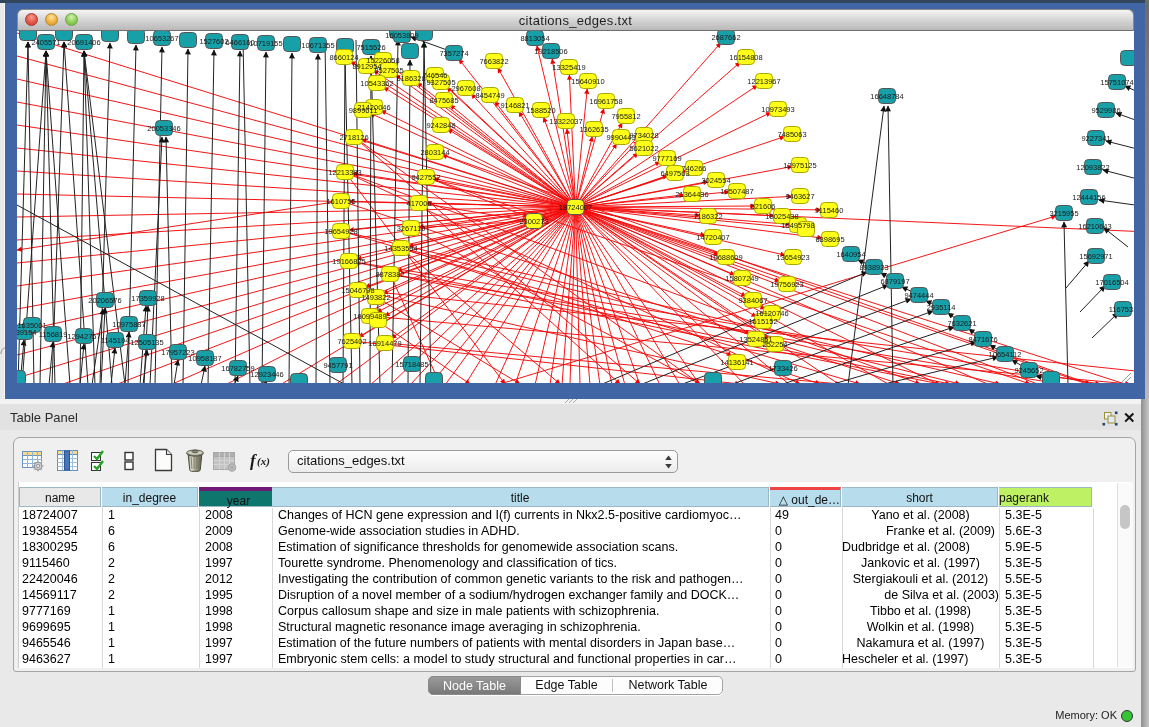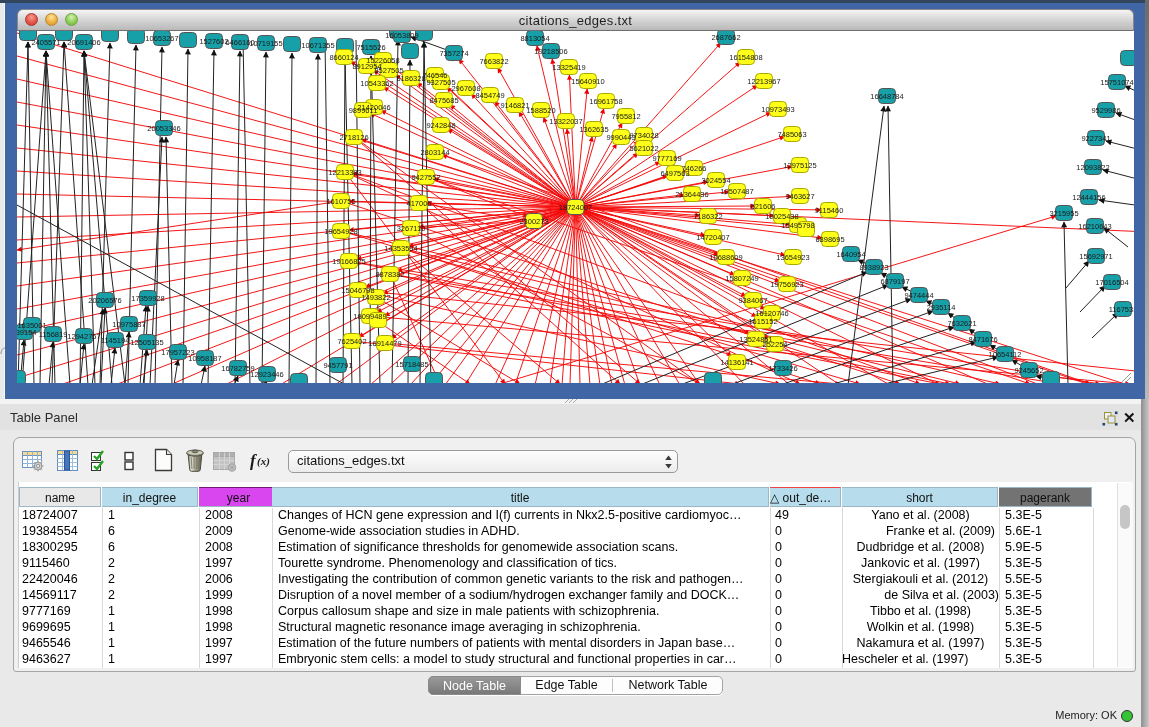--- a/index.html
+++ b/index.html
@@ -628,25 +628,25 @@
 <div class="abs" style="left:297px;top:453px;font-size:13px;color:#111">citations_edges.txt</div>
 <svg class="abs" style="left:664px;top:455px" width="9" height="14" viewBox="0 0 9 14">
     <path d="M4.5 0.5L7.8 5H1.2z" fill="#3a3a3a"></path>
     <path d="M4.5 13.5L7.8 9H1.2z" fill="#3a3a3a"></path>
   </svg>
 
 <div class="abs" style="left:14px;top:482px;width:1118px;height:186px;background:#fff"></div>
 <div class="abs" style="left:14px;top:482px;width:5px;height:186px;background:#f0f0f0;border-right:1px solid #ccc"></div>
 <div style="position:absolute;left:19px;top:487px;width:82px;height:20px;background:#e8e8e8;border-right:1px solid #9bb7c4;border-top:1px solid #9bb7c4;border-bottom:1px solid #9bb7c4;border-left:1px solid #9bb7c4;text-align:center;line-height:20px;font-size:12px;color:#111">name</div>
 <div style="position:absolute;left:102px;top:487px;width:96px;height:20px;background:#b7dcec;border-right:1px solid #9bb7c4;border-top:1px solid #9bb7c4;border-bottom:1px solid #9bb7c4;text-align:center;line-height:20px;font-size:12px;color:#111">in_degree</div>
-<div style="position:absolute;left:199px;top:487px;width:80px;height:20px;background:#d946ef;border-right:1px solid #9bb7c4;border-top:1px solid #701a75;border-bottom:1px solid #9bb7c4;text-align:center;line-height:20px;font-size:12px;color:#111">year</div>
+<div style="position:absolute;left:199px;top:487px;width:80px;height:20px;background:#0f766e;border-right:1px solid #9bb7c4;border-top:4px solid #701a75;border-bottom:1px solid #9bb7c4;text-align:center;line-height:20px;font-size:12px;color:#111">year</div>
 <div style="position:absolute;left:272px;top:487px;width:497px;height:20px;background:#b7dcec;border-right:1px solid #9bb7c4;border-top:1px solid #9bb7c4;border-bottom:1px solid #9bb7c4;text-align:center;line-height:20px;font-size:12px;color:#111">title</div>
-<div style="position:absolute;left:770px;top:487px;width:71px;height:20px;background:#b7dcec;border-right:1px solid #9bb7c4;border-top:1px solid #ef4444;border-bottom:1px solid #9bb7c4;text-align:left;line-height:20px;font-size:12px;color:#111">△ out_de…</div>
+<div style="position:absolute;left:770px;top:487px;width:71px;height:20px;background:#b7dcec;border-right:1px solid #9bb7c4;border-top:3px solid #ef4444;border-bottom:1px solid #9bb7c4;text-align:right;line-height:20px;font-size:12px;color:#111">△ out_de…</div>
 <div style="position:absolute;left:842px;top:487px;width:156px;height:20px;background:#b7dcec;border-right:1px solid #9bb7c4;border-top:1px solid #9bb7c4;border-bottom:1px solid #9bb7c4;text-align:center;line-height:20px;font-size:12px;color:#111">short</div>
-<div style="position:absolute;left:999px;top:487px;width:93px;height:20px;background:#737373;border-right:1px solid #9bb7c4;border-top:1px solid #9bb7c4;border-bottom:1px solid #9bb7c4;text-align:center;line-height:20px;font-size:12px;color:#111">pagerank</div>
+<div style="position:absolute;left:999px;top:487px;width:93px;height:20px;background:#bef264;border-right:1px solid #9bb7c4;border-top:1px solid #9bb7c4;border-bottom:1px solid #9bb7c4;line-height:20px;font-size:12px;color:#111">pagerank</div>
 <div class="abs" style="left:19px;top:508px;width:1074px;height:160px;background:#fff"></div>
 
 <svg class="abs" style="left:0;top:508px" width="1149" height="160">
     <g stroke="#d8d8d8">
 <line x1="102.5" y1="0" x2="102.5" y2="160"></line>
       <line x1="199.5" y1="0" x2="199.5" y2="160"></line>
 <line x1="272.5" y1="0" x2="272.5" y2="160"></line>
       <line x1="770.5" y1="0" x2="770.5" y2="160"></line>
 <line x1="842.5" y1="0" x2="842.5" y2="160"></line>
       <line x1="999.5" y1="0" x2="999.5" y2="160"></line>
@@ -660,45 +660,45 @@
     <div style="position:absolute;left:278px;top:508px;width:492px;height:16px;overflow:hidden;white-space:nowrap">Changes of HCN gene expression and I(f) currents in Nkx2.5-positive cardiomyoc…</div>
     <div style="position:absolute;left:775px;top:508px;width:67px;height:16px;overflow:hidden;white-space:nowrap">49</div>
     <div style="position:absolute;left:842px;top:508px;width:157px;height:16px;text-align:center">Yano et al. (2008)</div>
     <div style="position:absolute;left:1005px;top:508px;width:88px;height:16px;overflow:hidden;white-space:nowrap">5.3E-5</div>
 <div style="position:absolute;left:22px;top:524px;width:80px;height:16px;overflow:hidden;white-space:nowrap">19384554</div>
     <div style="position:absolute;left:108px;top:524px;width:91px;height:16px;overflow:hidden;white-space:nowrap">6</div>
     <div style="position:absolute;left:205px;top:524px;width:67px;height:16px;overflow:hidden;white-space:nowrap">2009</div>
     <div style="position:absolute;left:278px;top:524px;width:492px;height:16px;overflow:hidden;white-space:nowrap">Genome-wide association studies in ADHD.</div>
     <div style="position:absolute;left:775px;top:524px;width:67px;height:16px;overflow:hidden;white-space:nowrap">0</div>
     <div style="position:absolute;left:862px;top:524px;width:157px;height:16px;text-align:center">Franke et al. (2009)</div>
-    <div style="position:absolute;left:1005px;top:524px;width:88px;height:16px;overflow:hidden;white-space:nowrap">5.6E-1</div>
+    <div style="position:absolute;left:1005px;top:524px;width:88px;height:16px;overflow:hidden;white-space:nowrap">5.6E-3</div>
 <div style="position:absolute;left:22px;top:540px;width:80px;height:16px;overflow:hidden;white-space:nowrap">18300295</div>
     <div style="position:absolute;left:108px;top:540px;width:91px;height:16px;overflow:hidden;white-space:nowrap">6</div>
     <div style="position:absolute;left:205px;top:540px;width:67px;height:16px;overflow:hidden;white-space:nowrap">2008</div>
     <div style="position:absolute;left:278px;top:540px;width:492px;height:16px;overflow:hidden;white-space:nowrap">Estimation of significance thresholds for genomewide association scans.</div>
     <div style="position:absolute;left:775px;top:540px;width:67px;height:16px;overflow:hidden;white-space:nowrap">0</div>
-    <div style="position:absolute;left:842px;top:540px;width:157px;height:16px;text-align:center">Dudbridge et al. (2008)</div>
+    <div style="position:absolute;left:842px;top:540px;width:157px;height:16px;text-align:left">Dudbridge et al. (2008)</div>
     <div style="position:absolute;left:1005px;top:540px;width:88px;height:16px;overflow:hidden;white-space:nowrap">5.9E-5</div>
 <div style="position:absolute;left:22px;top:556px;width:80px;height:16px;overflow:hidden;white-space:nowrap">9115460</div>
     <div style="position:absolute;left:108px;top:556px;width:91px;height:16px;overflow:hidden;white-space:nowrap">2</div>
     <div style="position:absolute;left:205px;top:556px;width:67px;height:16px;overflow:hidden;white-space:nowrap">1997</div>
     <div style="position:absolute;left:278px;top:556px;width:492px;height:16px;overflow:hidden;white-space:nowrap">Tourette syndrome. Phenomenology and classification of tics.</div>
     <div style="position:absolute;left:775px;top:556px;width:67px;height:16px;overflow:hidden;white-space:nowrap">0</div>
     <div style="position:absolute;left:842px;top:556px;width:157px;height:16px;text-align:center">Jankovic et al. (1997)</div>
     <div style="position:absolute;left:1005px;top:556px;width:88px;height:16px;overflow:hidden;white-space:nowrap">5.3E-5</div>
 <div style="position:absolute;left:22px;top:572px;width:80px;height:16px;overflow:hidden;white-space:nowrap">22420046</div>
     <div style="position:absolute;left:108px;top:572px;width:91px;height:16px;overflow:hidden;white-space:nowrap">2</div>
-    <div style="position:absolute;left:205px;top:572px;width:67px;height:16px;overflow:hidden;white-space:nowrap">2006</div>
+    <div style="position:absolute;left:205px;top:572px;width:67px;height:16px;overflow:hidden;white-space:nowrap">2012</div>
     <div style="position:absolute;left:278px;top:572px;width:492px;height:16px;overflow:hidden;white-space:nowrap">Investigating the contribution of common genetic variants to the risk and pathogen…</div>
     <div style="position:absolute;left:775px;top:572px;width:67px;height:16px;overflow:hidden;white-space:nowrap">0</div>
     <div style="position:absolute;left:842px;top:572px;width:157px;height:16px;text-align:center">Stergiakouli et al. (2012)</div>
     <div style="position:absolute;left:1005px;top:572px;width:88px;height:16px;overflow:hidden;white-space:nowrap">5.5E-5</div>
 <div style="position:absolute;left:22px;top:588px;width:80px;height:16px;overflow:hidden;white-space:nowrap">14569117</div>
     <div style="position:absolute;left:108px;top:588px;width:91px;height:16px;overflow:hidden;white-space:nowrap">2</div>
-    <div style="position:absolute;left:205px;top:588px;width:67px;height:16px;overflow:hidden;white-space:nowrap">1999</div>
+    <div style="position:absolute;left:205px;top:588px;width:67px;height:16px;overflow:hidden;white-space:nowrap">1995</div>
     <div style="position:absolute;left:278px;top:588px;width:492px;height:16px;overflow:hidden;white-space:nowrap">Disruption of a novel member of a sodium/hydrogen exchanger family and DOCK…</div>
     <div style="position:absolute;left:775px;top:588px;width:67px;height:16px;overflow:hidden;white-space:nowrap">0</div>
     <div style="position:absolute;left:842px;top:588px;width:157px;height:16px;text-align:right">de Silva et al. (2003)</div>
     <div style="position:absolute;left:1005px;top:588px;width:88px;height:16px;overflow:hidden;white-space:nowrap">5.3E-5</div>
 <div style="position:absolute;left:22px;top:604px;width:80px;height:16px;overflow:hidden;white-space:nowrap">9777169</div>
     <div style="position:absolute;left:108px;top:604px;width:91px;height:16px;overflow:hidden;white-space:nowrap">1</div>
     <div style="position:absolute;left:205px;top:604px;width:67px;height:16px;overflow:hidden;white-space:nowrap">1998</div>
     <div style="position:absolute;left:278px;top:604px;width:492px;height:16px;overflow:hidden;white-space:nowrap">Corpus callosum shape and size in male patients with schizophrenia.</div>
     <div style="position:absolute;left:775px;top:604px;width:67px;height:16px;overflow:hidden;white-space:nowrap">0</div>
     <div style="position:absolute;left:842px;top:604px;width:157px;height:16px;text-align:center">Tibbo et al. (1998)</div>

